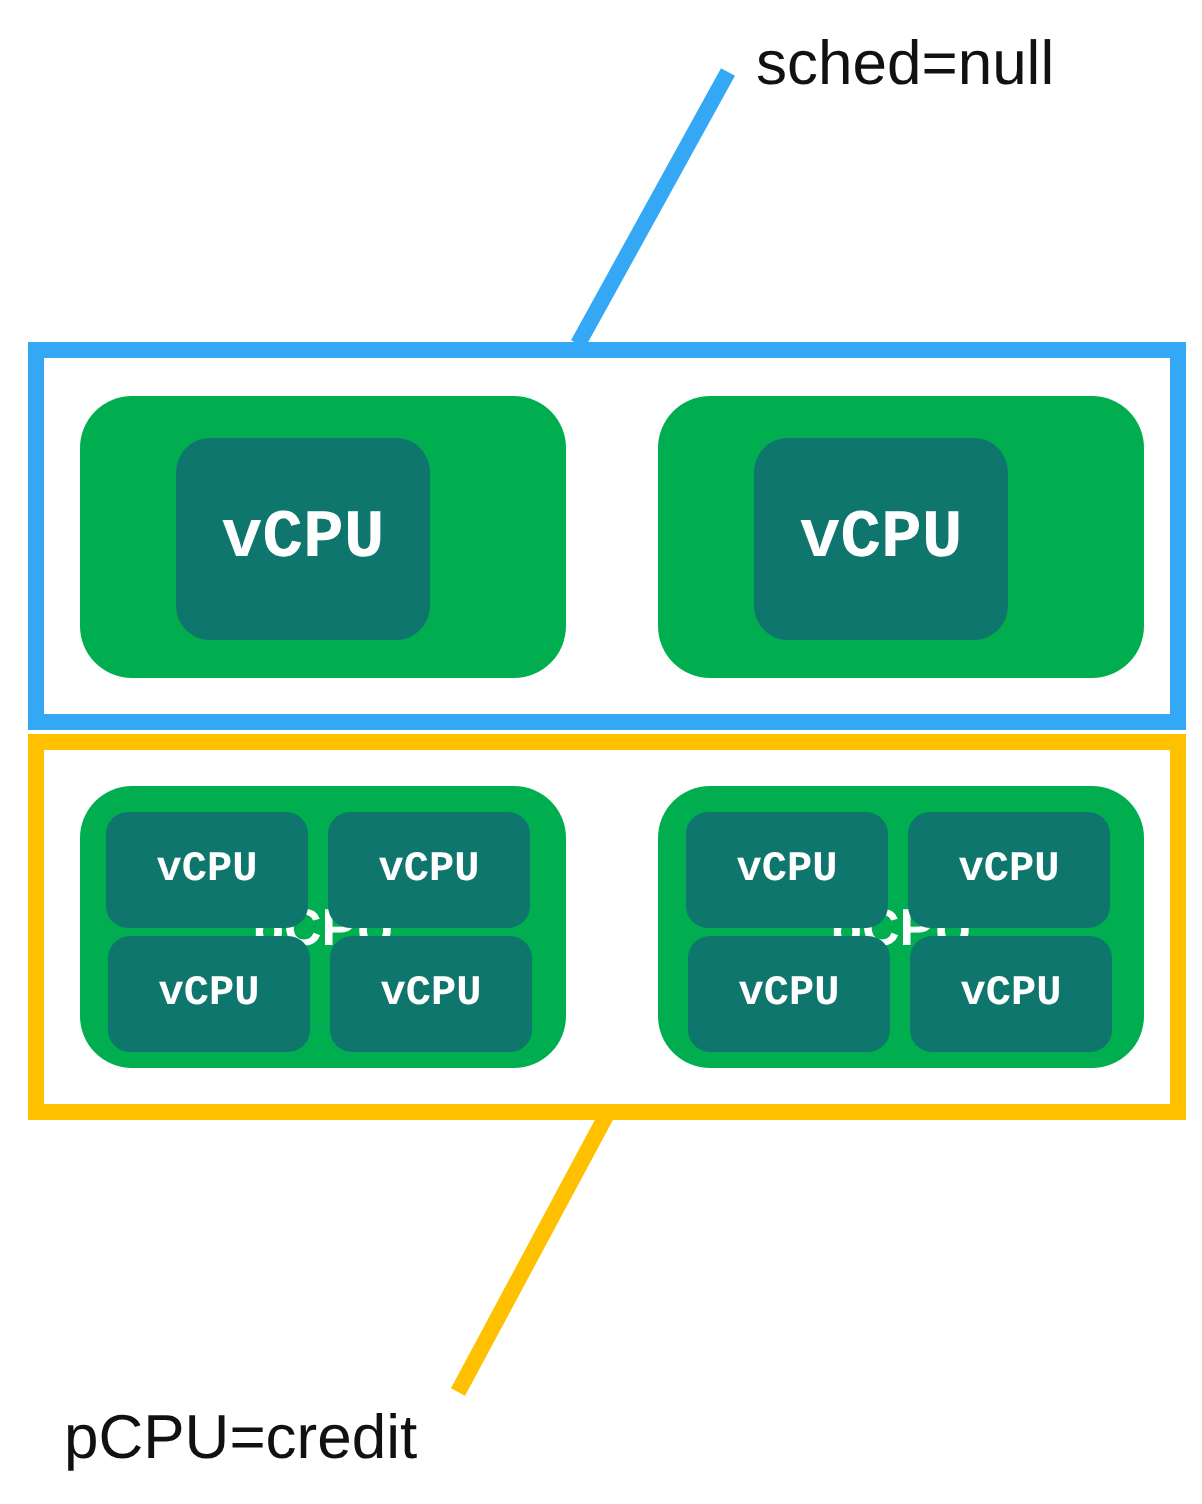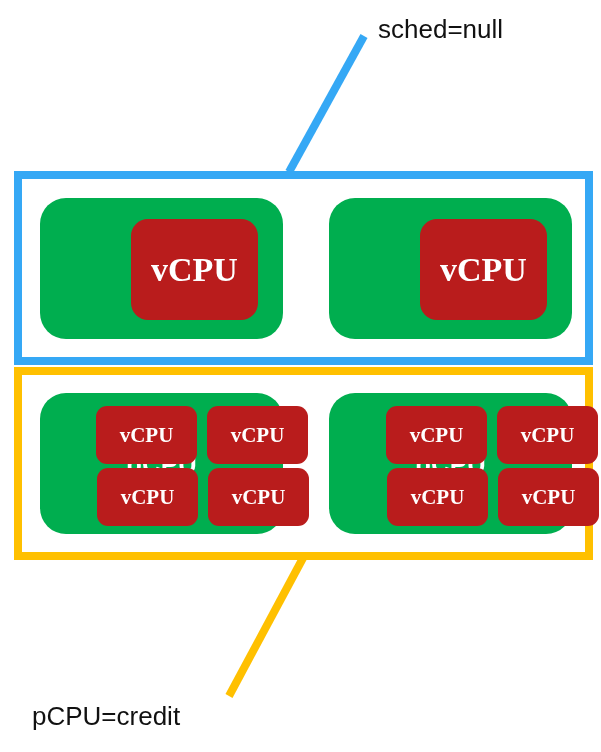--- a/index.html
+++ b/index.html
@@ -1,21 +1,21 @@
 <!DOCTYPE html>
 <html><head>
   <meta charset="utf-8">
   <style>
     html, body { margin: 0; padding: 0; background: #ffffff; }
     body { width: 601px; height: 752px; position: relative; overflow: hidden; font-family: "Liberation Sans", sans-serif; }
-    .label { position: absolute; color: #111111; font-size: 26px; font-family: "Liberation Sans", sans-serif; white-space: nowrap; }
+    .label { position: absolute; color: #111111; font-size: 31px; font-family: "Liberation Sans", sans-serif; white-space: nowrap; }
     .group-box { position: absolute; box-sizing: border-box; background: #ffffff; }
     .pcpu { position: absolute; background: #00ae4f; border-radius: 26px; }
     .pcpu-hidden-label { position: absolute; left: 0; right: 0; top: 50%; transform: translateY(-50%); text-align: center; color: #ffffff; font-weight: bold; font-size: 26px; font-family: "Liberation Sans", sans-serif; }
-    .vcpu { position: absolute; background: #b91c1c; border-radius: 17px; display: flex; align-items: center; justify-content: center; color: #ffffff; font-weight: bold; font-family: Liberation Serif, serif; margin-left: 43px; }
+    .vcpu { position: absolute; background: #0f766e; border-radius: 17px; display: flex; align-items: center; justify-content: center; color: #ffffff; font-weight: bold; font-family: Liberation Mono, monospace; }
     .vcpu.big { font-size: 34px; }
     .vcpu.small { font-size: 21px; border-radius: 11px; }
     svg.connectors { position: absolute; left: 0; top: 0; }
   </style>
 </head>
 <body>
 
 <svg class="connectors" width="601" height="752">
   <line x1="289" y1="172" x2="364" y2="36" stroke="#35a8f5" stroke-width="8"></line>
   <line x1="303" y1="558" x2="229" y2="696" stroke="#ffc000" stroke-width="8"></line>

